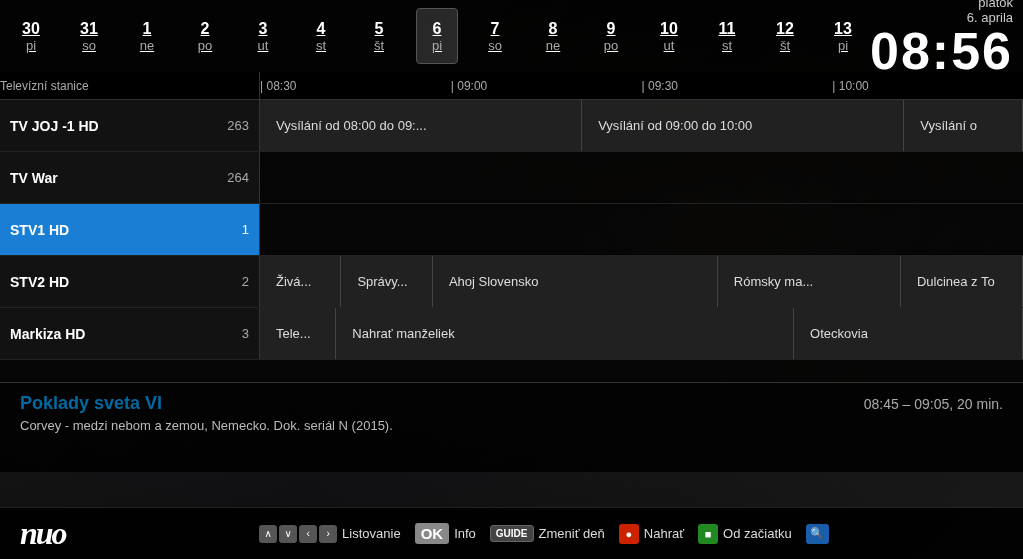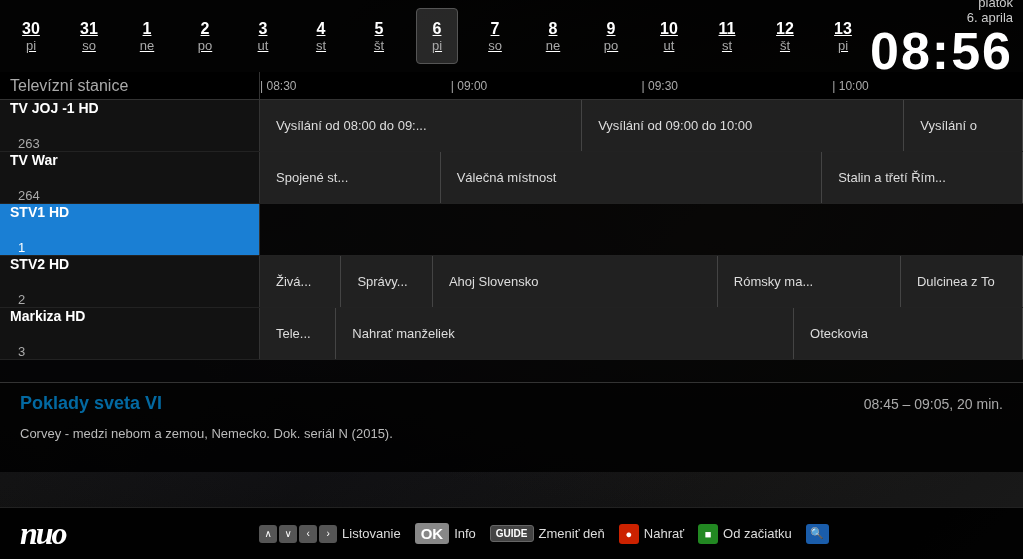--- a/index.html
+++ b/index.html
@@ -116,25 +116,24 @@
     .timeline-row {
       display: flex;
       height: 28px;
       background: rgba(0,0,0,0.9);
       border-bottom: 1px solid #333;
     }
 
     .timeline-label-col {
       width: 260px;
       min-width: 260px;
-      font-size: 16px;
+      font-size: 12px;
       color: #aaa;
       display: flex;
       align-items: center;
-      padding-left: 10px;
       border-right: 1px solid #333;
     }
 
     .timeline-times {
       flex: 1;
       display: flex;
       position: relative;
     }
 
     .timeline-tick {
@@ -151,25 +150,24 @@
     .channel-row {
       display: flex;
       height: 52px;
       border-bottom: 1px solid #222;
     }
 
     .channel-info {
       width: 260px;
       min-width: 260px;
       display: flex;
-      align-items: flex-start;
+      align-items: center;
       padding: 0 10px;
       background: rgba(20,20,20,0.9);
       border-right: 1px solid #333;
-      flex-direction: column;
     }
 
     .channel-info.active {
       background: #1a7fd4;
     }
 
     .channel-name {
       font-size: 14px;
       font-weight: bold;
       color: #fff;
@@ -233,21 +231,21 @@
     }
 
     .info-title-row {
       display: flex;
       align-items: center;
     }
 
     .info-desc {
       font-size: 13px;
       color: #bbb;
-      margin-top: 12px;
+      margin-top: 4px;
     }
 
     
     .bottom-bar {
       position: absolute;
       bottom: 0;
       left: 0;
       right: 0;
       height: 52px;
       background: rgba(0,0,0,0.92);
@@ -440,25 +438,20 @@
             <div class="program-cell" style="width: 42.2222%; min-width: 0px; flex-shrink: 0; flex-grow: 0;">Vysílání od 08:00 do 09:...</div>
             <div class="program-cell" style="width: 42.2222%; min-width: 0px; flex-shrink: 0; flex-grow: 0;">Vysílání od 09:00 do 10:00</div>
             <div class="program-cell" style="width: 15.5556%; min-width: 0px; flex-shrink: 0; flex-grow: 0;">Vysílání o</div>
           </div>
         </div>
         <div class="channel-row">
           <div class="channel-info">
     <span class="channel-name">TV War</span>
     <span class="channel-num">264</span>
   </div>
-          <div class="programs-area" style="display: flex; flex-wrap: nowrap;">
-            <div class="program-cell" style="width: 23.6842%; min-width: 0px; flex-shrink: 0; flex-grow: 0;">Spojené st...</div>
-            <div class="program-cell" style="width: 50%; min-width: 0px; flex-shrink: 0; flex-grow: 0;">Válečná místnost</div>
-            <div class="program-cell" style="width: 26.3158%; min-width: 0px; flex-shrink: 0; flex-grow: 0;">Stalin a třetí Řím...</div>
-          </div>
         </div>
         <div class="channel-row">
           <div class="channel-info active">
     <span class="channel-name">STV1 HD</span>
     <span class="channel-num">1</span>
   </div>
         </div>
         <div class="channel-row">
           <div class="channel-info">
     <span class="channel-name">STV2 HD</span>

